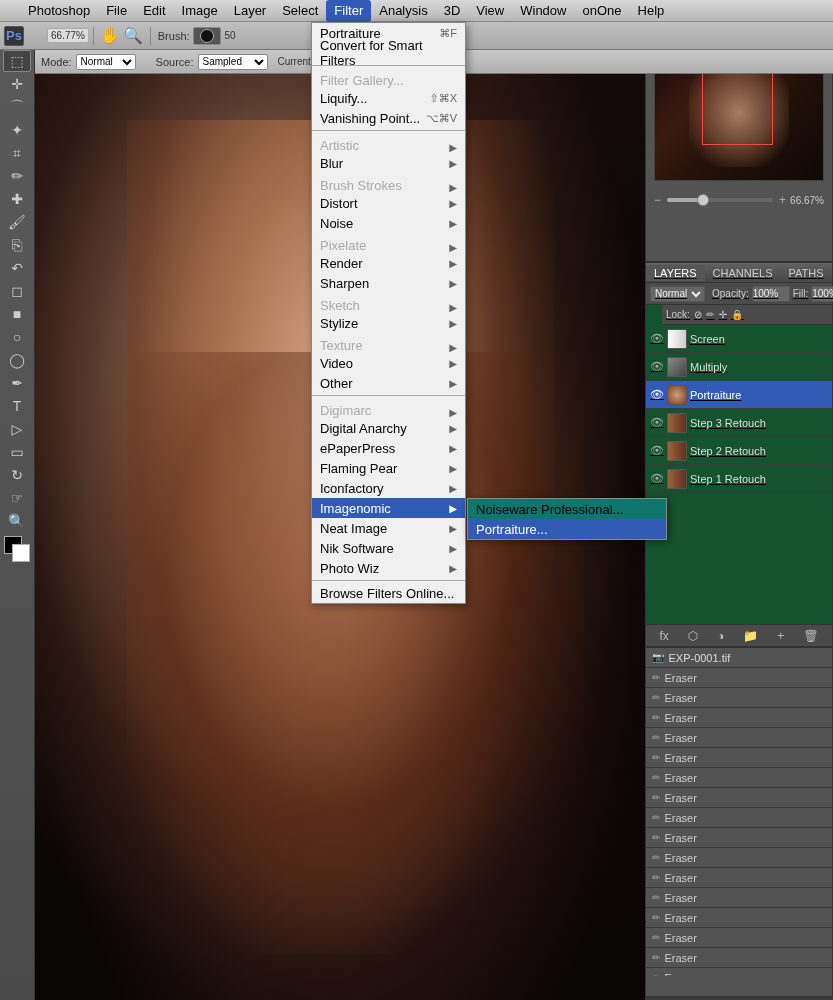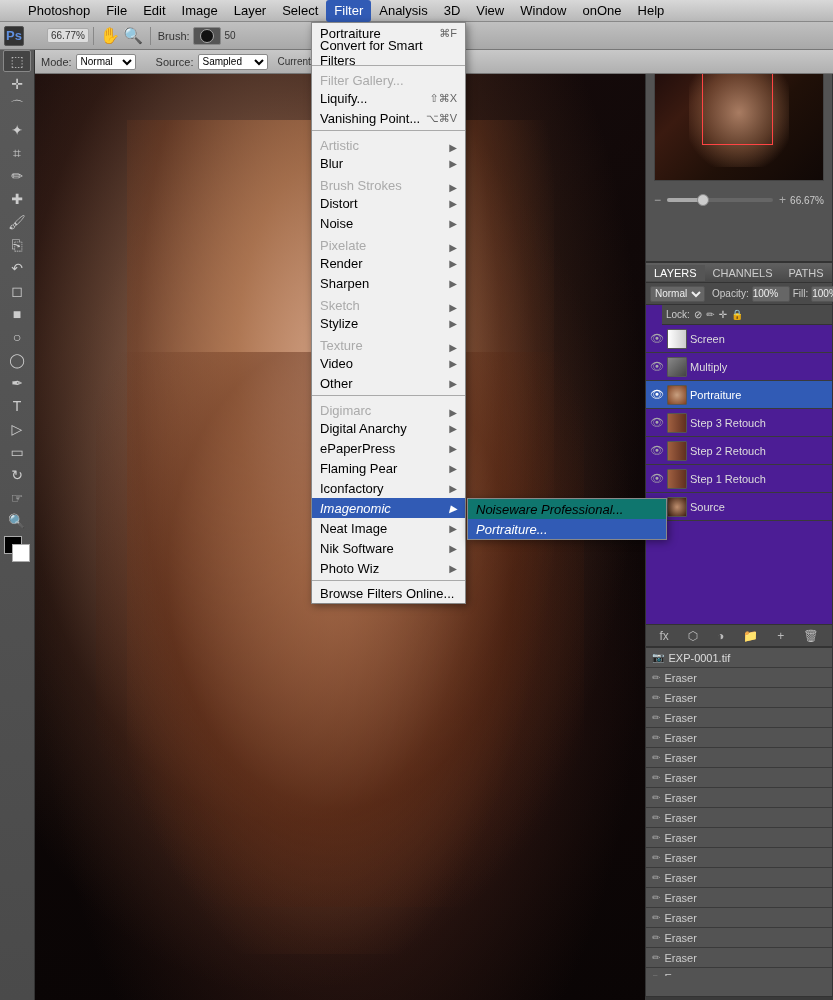--- a/index.html
+++ b/index.html
@@ -113,21 +113,21 @@
       border: 1px solid #ff4444; background: transparent;
     }
     .nav-zoom-controls {
       display: flex; align-items: center; padding: 4px 8px; font-size: 10px; color: #ccc;
     }
     .zoom-percent { font-size: 10px; color: #ccc; margin-left: 4px; }
 
     
     .layers-panel {
       position: absolute; top: 262px; left: 645px; width: 188px; height: 385px;
-      background: #4c1d95; border: 1px solid #333;
+      background: #14532d; border: 1px solid #333; text-decoration: underline;
     }
     .layers-header-tabs {
       height: 20px; background: linear-gradient(to bottom, #606060, #484848);
       display: flex; align-items: center; border-bottom: 1px solid #333;
     }
     .layers-controls {
       height: 22px; display: flex; align-items: center; padding: 2px 4px;
       background: #4a4a4a; border-bottom: 1px solid #333; gap: 3px;
     }
     .layers-ctrl-select {
@@ -189,21 +189,21 @@
       position: absolute; top: 22px; left: 311px; width: 155px;
       background: #f0f0f0; border: 1px solid #888; box-shadow: 2px 2px 8px rgba(0,0,0,0.4);
       z-index: 300; pointer-events: all;
     }
     .menu-item {
       height: 20px; display: flex; align-items: center; padding: 0 8px;
       font-size: 13px; color: #000; cursor: pointer; position: relative;
       justify-content: space-between;
     }
     .menu-item.disabled { color: #aaa; cursor: default; align-items: flex-end; }
-    .menu-item.active-item { background: #315bb5; color: #fff; font-style: italic; }
+    .menu-item.active-item { background: #315bb5; color: #fff; }
     .menu-separator { height: 1px; background: #aaa; margin: 2px 0; }
     .menu-shortcut { font-size: 11px; color: #666; }
     .menu-arrow { font-size: 10px; color: #666; }
     .menu-item.active-item .menu-arrow { color: #fff; }
 
     
     .imagenomic-submenu {
       position: absolute; top: 0px; left: 155px; width: 200px;
       background: #0f766e; border: 1px solid #888; box-shadow: 2px 2px 8px rgba(0,0,0,0.4);
       z-index: 400;
@@ -385,25 +385,20 @@
       <div class="layer-row">
         <span class="layer-eye">👁</span>
         <div class="layer-thumb retouch-thumb"></div>
         <span class="layer-name">Step 2 Retouch</span>
       </div>
       <div class="layer-row">
         <span class="layer-eye">👁</span>
         <div class="layer-thumb retouch-thumb"></div>
         <span class="layer-name">Step 1 Retouch</span>
       </div>
-      <div class="layer-row">
-        <span class="layer-eye">👁</span>
-        <div class="layer-thumb source-thumb"></div>
-        <span class="layer-name">Source</span>
-      </div>
     </div>
     <div class="layers-bottom">
       <span class="layer-btn">fx</span>
       <span class="layer-btn">⬡</span>
       <span class="layer-btn">◑</span>
       <span class="layer-btn">📁</span>
       <span class="layer-btn">+</span>
       <span class="layer-btn">🗑</span>
     </div>
   </div>

